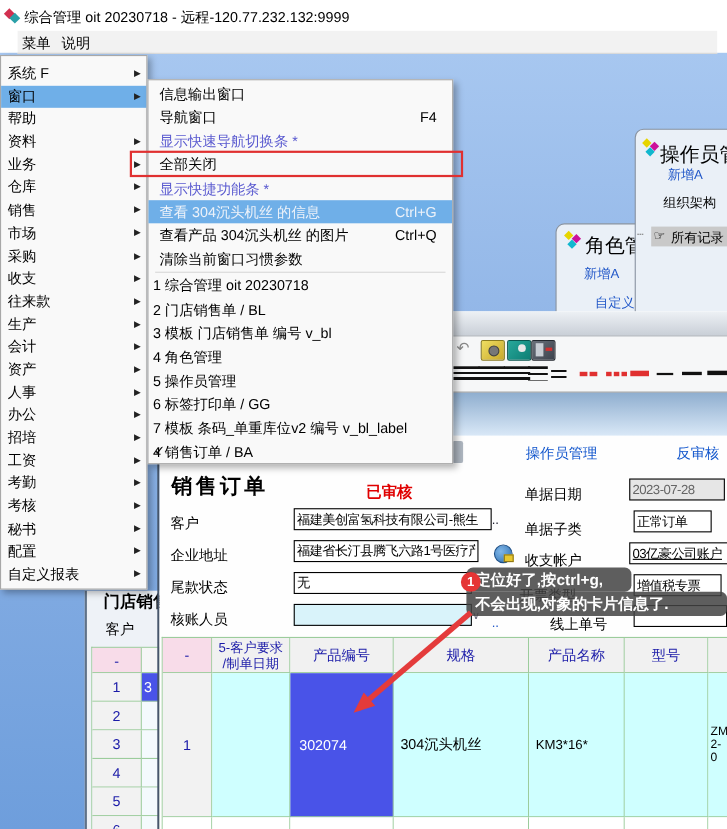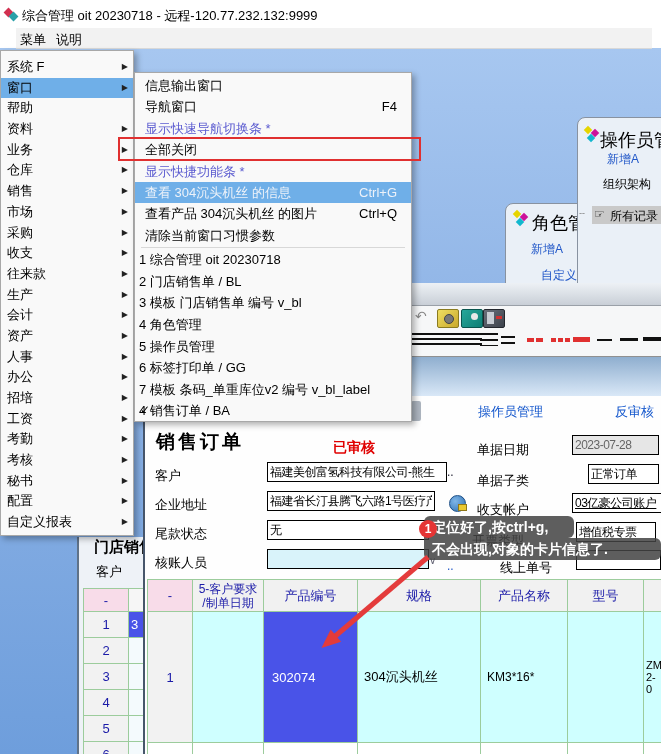--- a/index.html
+++ b/index.html
@@ -204,21 +204,21 @@
   <input class="finput" style="left: 122px; top: 237px; width: 162px;" readonly="" value="无">
 
   <span class="flabel" style="left:10px;top:271px">核账人员</span>
   <input class="finput" style="left: 122px; top: 266px; width: 162px; background: rgb(217, 243, 250);" readonly="" value="">
   <span class="abs" style="left:284px;top:272px;font-size:10px;color:#667">∨</span>
 
   <span class="flabel" style="left:332px;top:158px">单据日期</span>
   <input class="finput" style="left: 427px; top: 152px; width: 87px; background: rgb(230, 230, 230); color: rgb(102, 102, 102);" readonly="" value="2023-07-28">
 
   <span class="flabel" style="left:332px;top:189px">单据子类</span>
-  <input class="finput" style="left: 443px; top: 181px; width: 71px;" readonly="" value="正常订单">
+  <input class="finput" style="left: 431px; top: 181px; width: 71px;" readonly="" value="正常订单">
 
   <div class="abs" style="left:304px;top:212px;width:15px;height:15px;border-radius:50%;background:radial-gradient(circle at 35% 35%,#7FB6E8,#2E6FB0);border:1px solid #1C4E86">
       <i class="abs" style="left:8px;top:8px;width:7px;height:5px;background:#E8C830;border:1px solid #907818"></i>
     </div>
   <span class="flabel" style="left:332px;top:218px">收支帐户</span>
   <input class="finput" style="left: 427px; top: 210px; width: 102px; text-decoration: underline;" readonly="" value="03亿豪公司账户">
 
   <span class="flabel" style="left:327px;top:249px">开票类型</span>
   <input class="finput" style="left: 431px; top: 239px; width: 80px;" readonly="" value="增值税专票">
 

